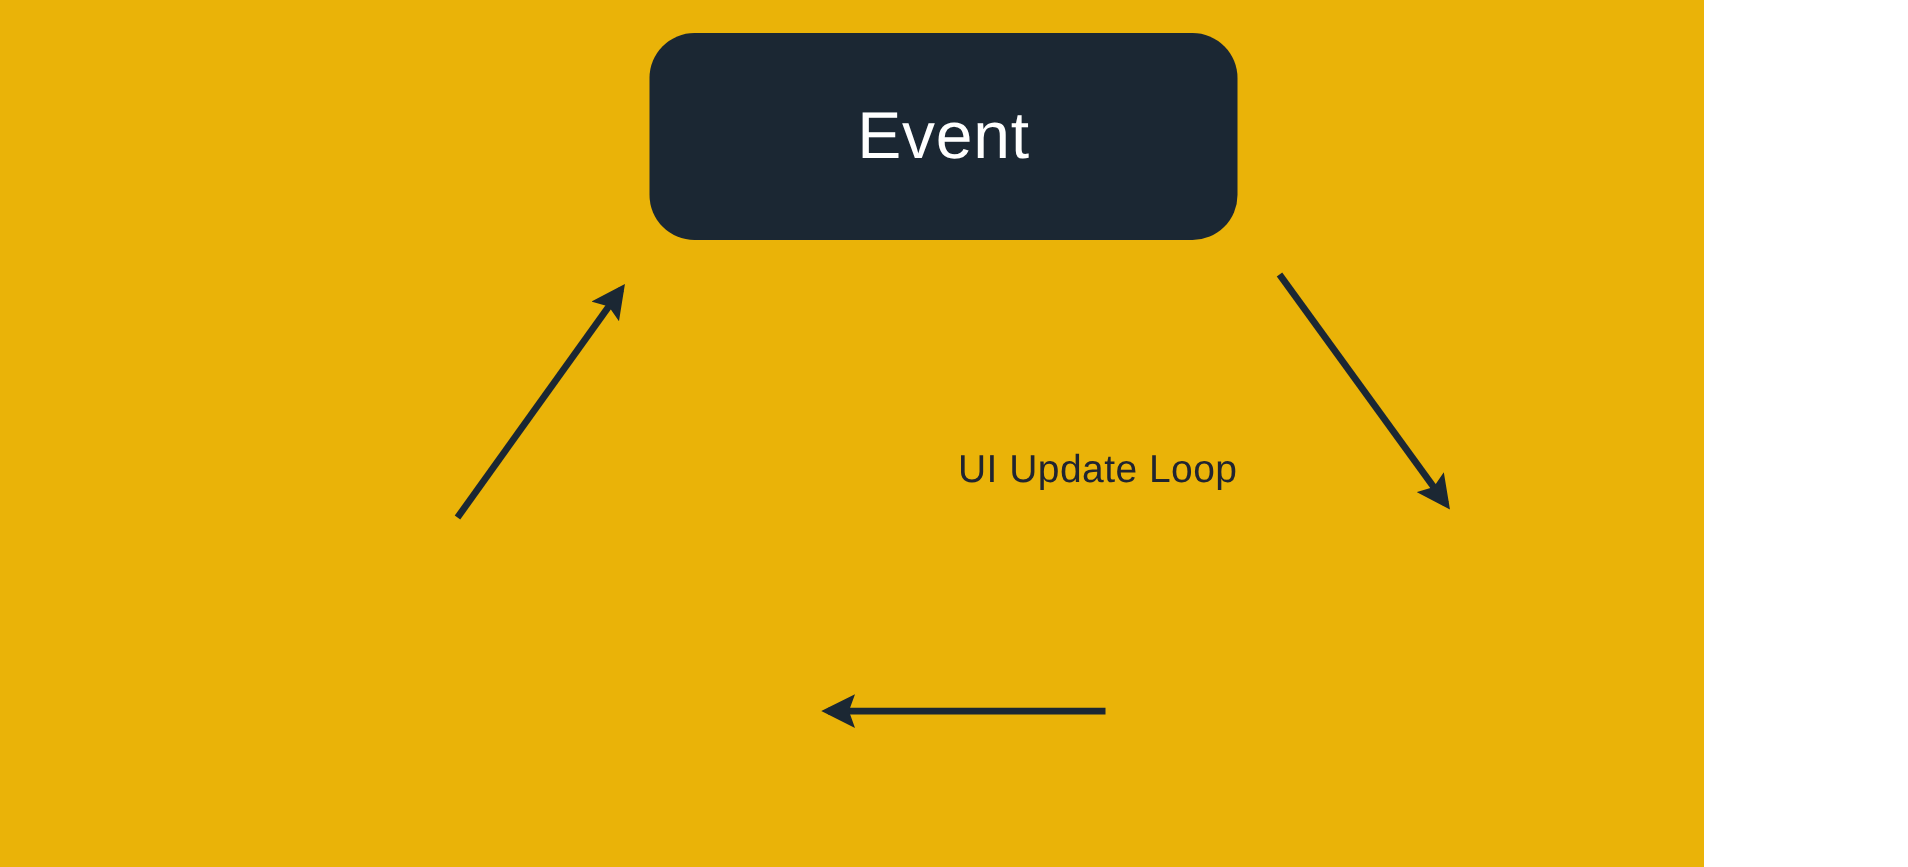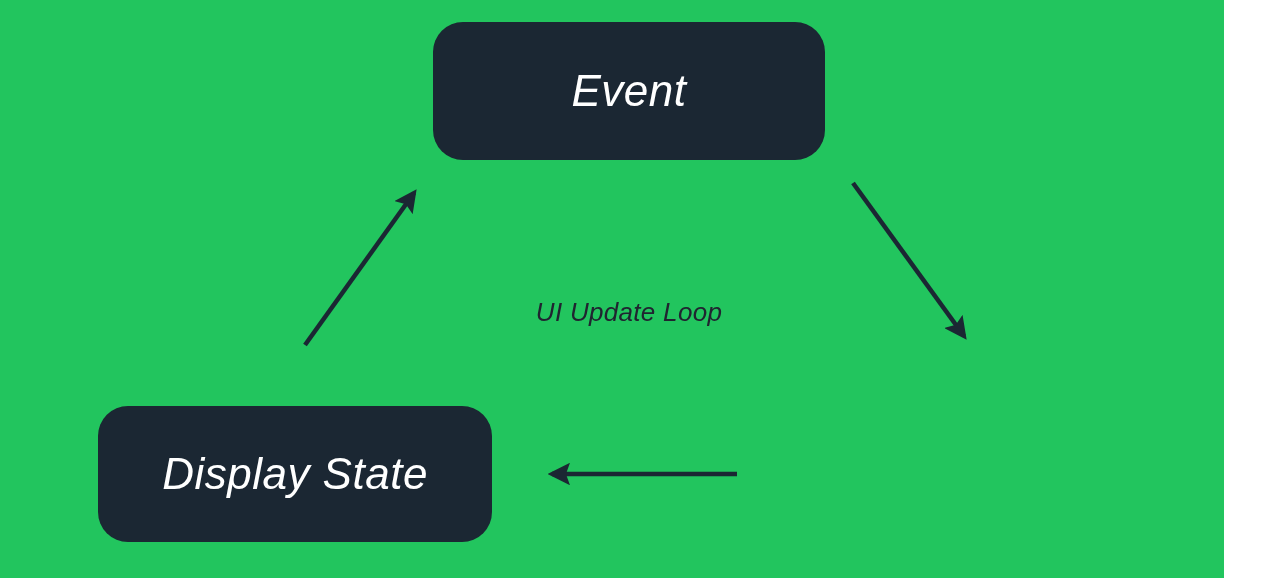--- a/index.html
+++ b/index.html
@@ -2,26 +2,25 @@
 <html><head>
 <meta charset="utf-8">
 <style>
   html, body {
     margin: 0;
     padding: 0;
     background: #FFFFFF;
   }
   .canvas {
     position: relative;
-    width: 1224px;
+    width: 1136px;
     height: 578px;
-    background: #22c55e;
+    background: #eab308;
     overflow: hidden;
     font-family: "Liberation Sans", sans-serif;
-    font-style: italic;
   }
   .arrows {
     position: absolute;
     left: 0;
     top: 0;
     width: 1272px;
     height: 578px;
     pointer-events: none;
   }
   .arrow-line {
@@ -56,21 +55,21 @@
     left: 788px;
     top: 405px;
     width: 394px;
     height: 137px;
   }
   .loop-label {
     position: absolute;
     left: 433px;
     top: 297px;
     width: 392px;
-    text-align: center;
+    text-align: right;
     color: #202430;
     font-size: 26px;
     letter-spacing: 0.3px;
     white-space: nowrap;
   }
 </style>
 </head>
 <body>
 
 <div class="canvas">
@@ -83,20 +82,17 @@
     </defs>
     <line class="arrow-line" x1="305" y1="345" x2="414" y2="193" marker-end="url(#arrowhead)"></line>
     <line class="arrow-line" x1="853" y1="183" x2="964" y2="336" marker-end="url(#arrowhead)"></line>
     <line class="arrow-line" x1="737" y1="474" x2="552" y2="474" marker-end="url(#arrowhead)"></line>
   </svg>
 
   <div class="node node-event">
     <span>Event</span>
   </div>
 
-  <div class="node node-display-state">
-    <span>Display State</span>
-  </div>
 
 
   <div class="loop-label">UI Update Loop</div>
 
 </div>
 
 </body></html>

